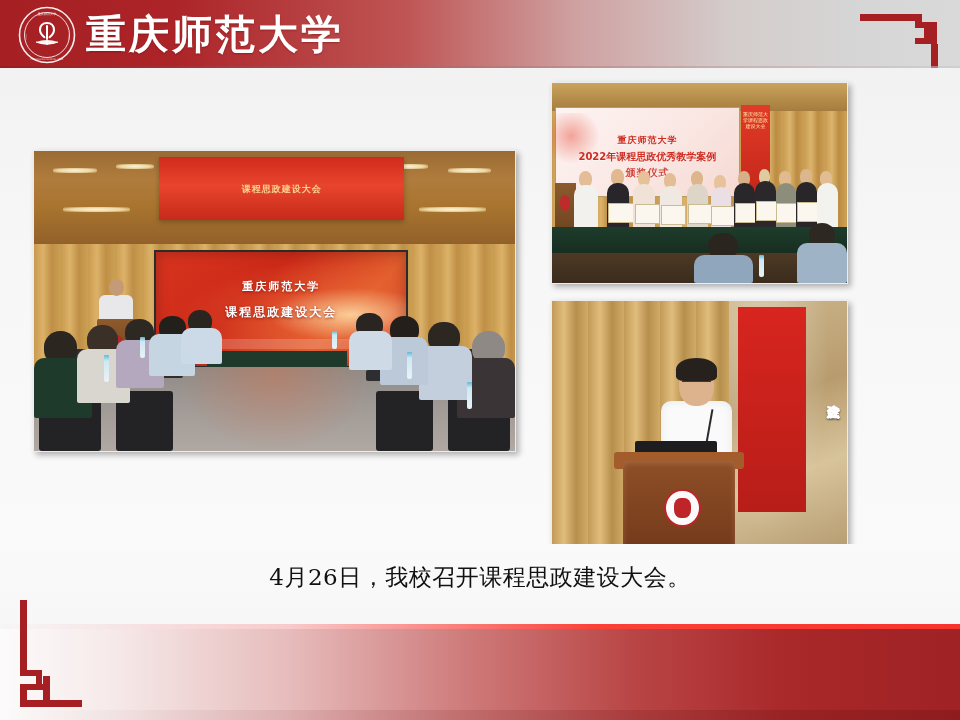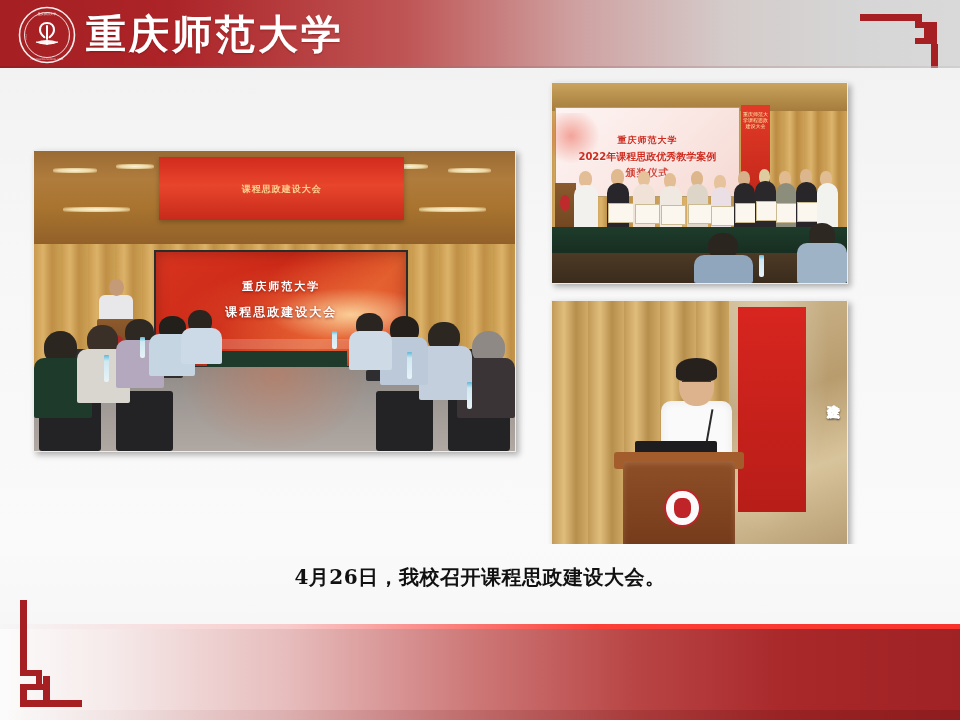--- a/index.html
+++ b/index.html
@@ -222,23 +222,23 @@
     background:#eee;border:1px solid #bbb;}
 
   
   .caption-zone{
     position:absolute;left:0;top:544px;width:960px;height:80px;
     background:linear-gradient(to bottom,#fafafa,#f7f7f8);
   }
   .caption{
     position:absolute;left:0;right:0;top:16px;
     text-align:center;
-    font-size:20px;line-height:34px;
+    font-size:23px;line-height:34px;
     color:#111;
-    font-weight:700;
+    font-weight:400;
     font-family:"DejaVu Serif","Liberation Serif",serif;
     letter-spacing:.5px;
   }
 
   
   .bottom-line{
     position:absolute;left:0;top:624px;width:960px;height:5px;
     background:linear-gradient(to right,rgba(255,255,255,0) 0%,rgba(250,160,160,.5) 30%,#fb4038 62%,#f8332c 100%);
   }
   .bottom-band{

